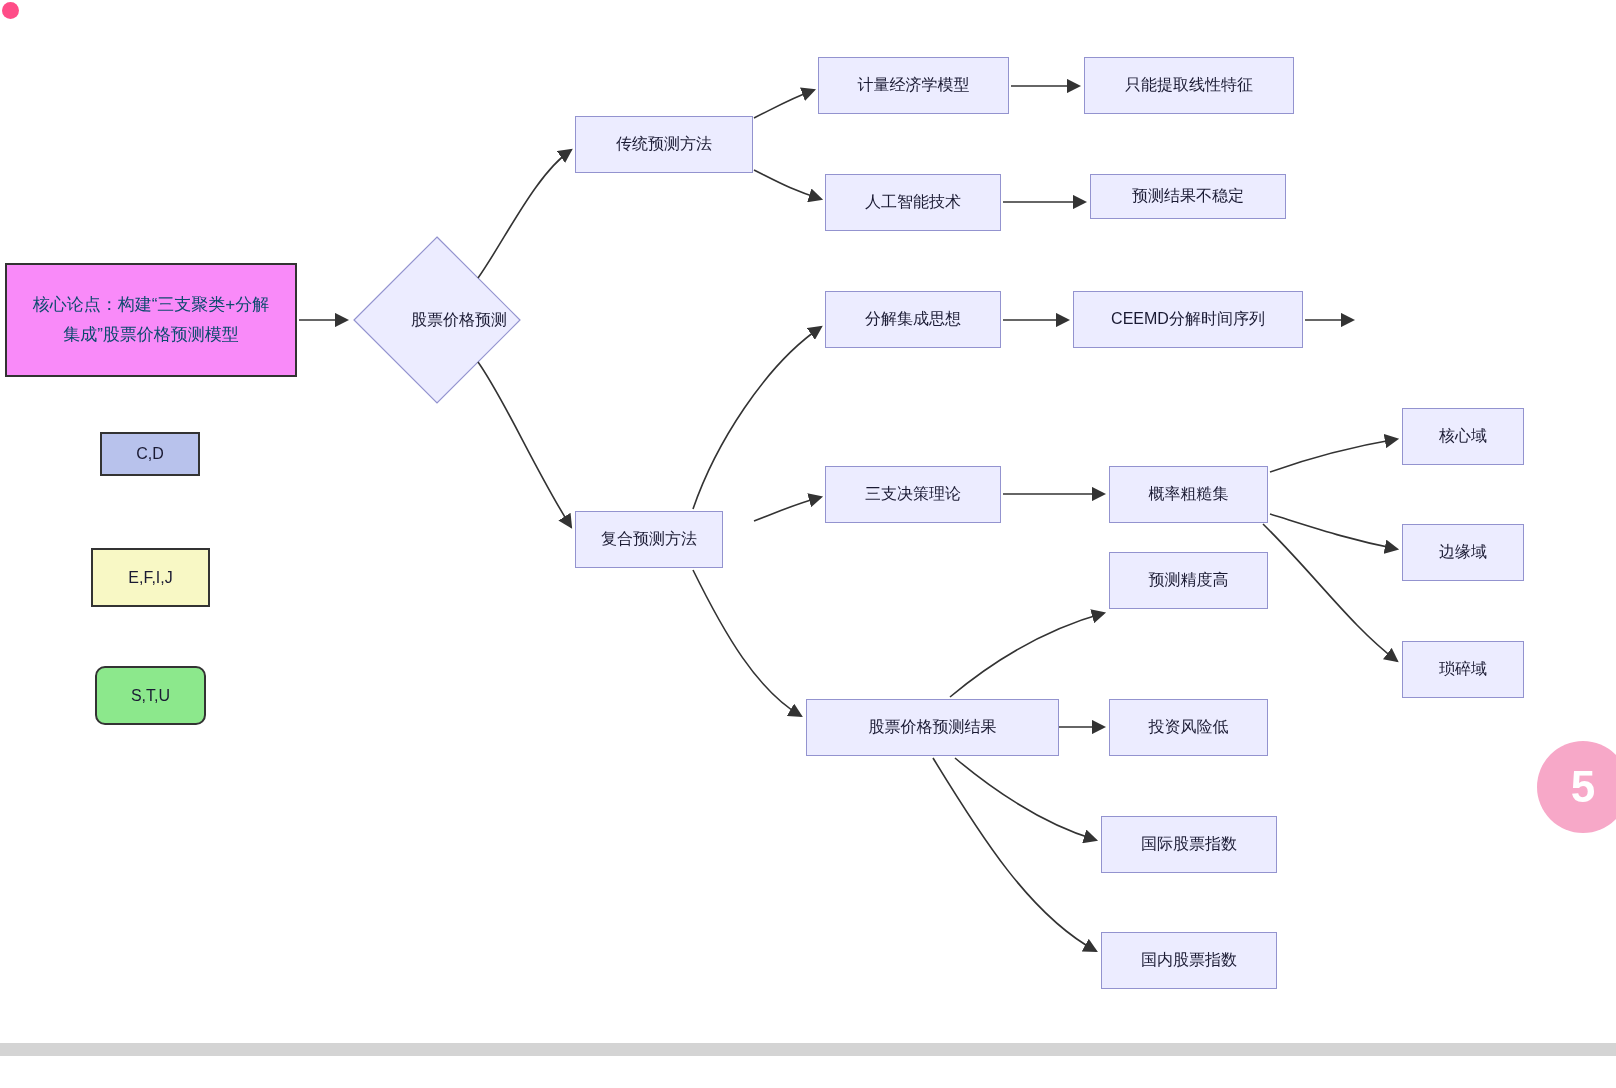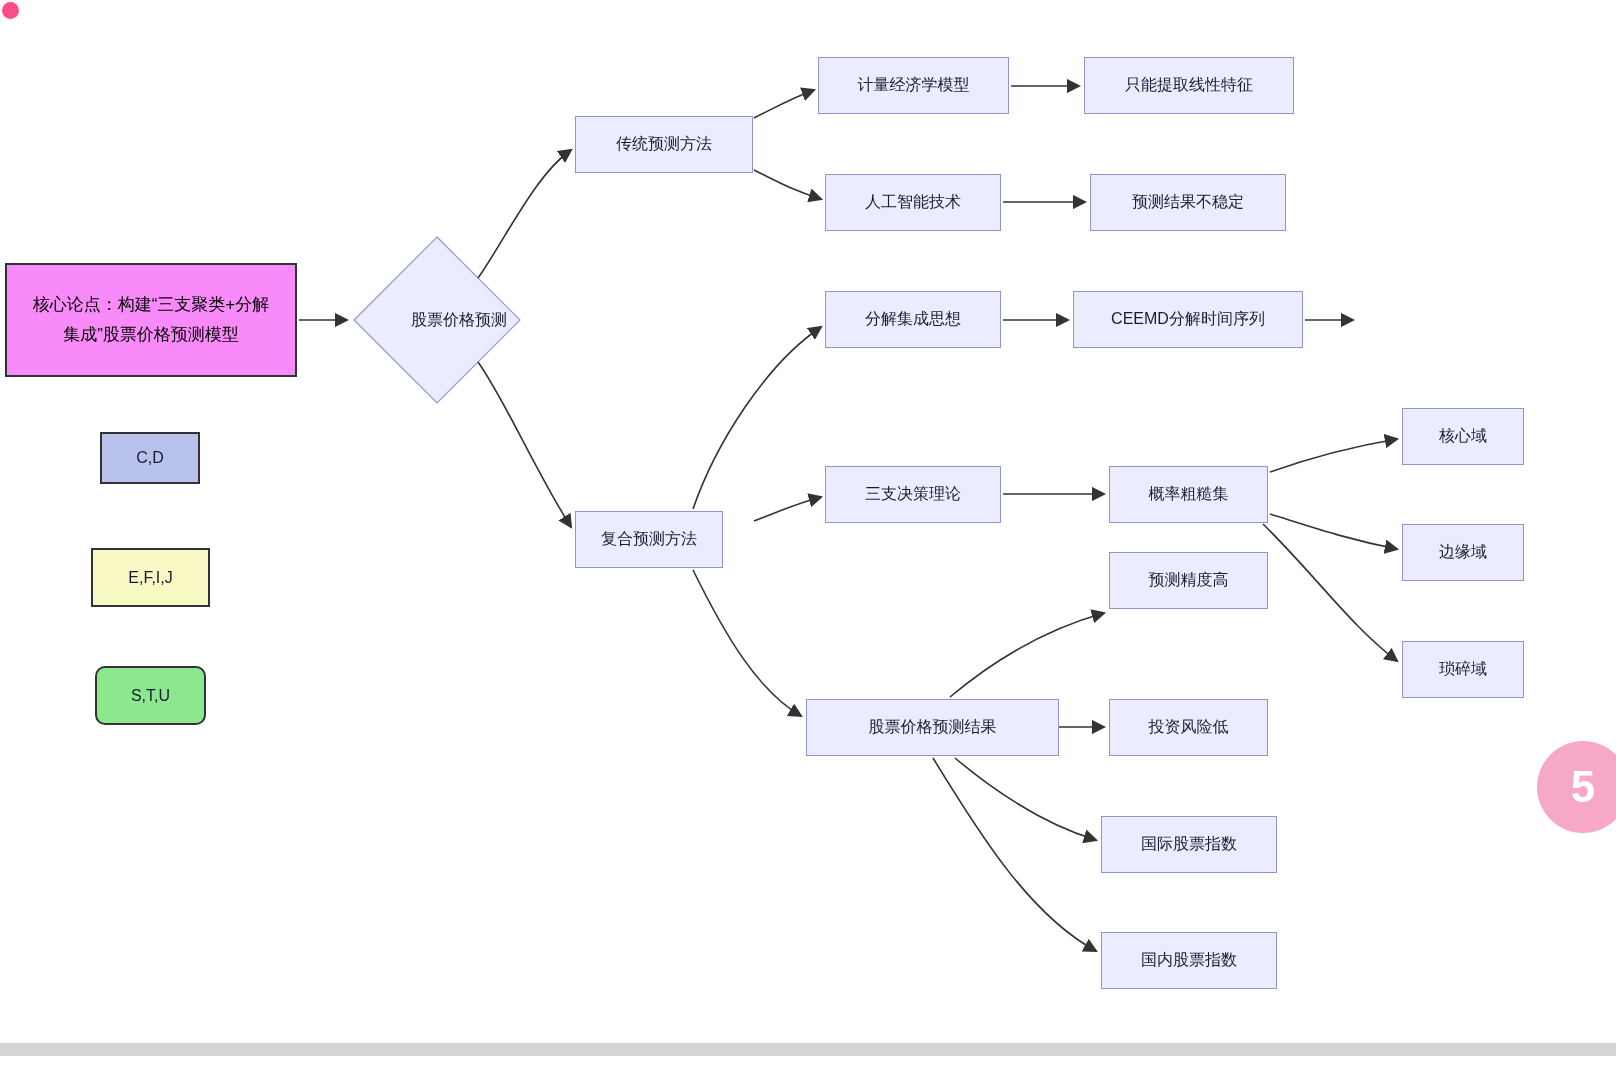--- a/index.html
+++ b/index.html
@@ -17,33 +17,33 @@
     background:#ececff;border:1px solid #9393cf;
     display:flex;align-items:center;justify-content:center;
     font-size:16px;text-align:right;padding:4px 8px;
     line-height:1.3;
   }
   .root-node{
     position:absolute;box-sizing:border-box;
     background:#f98af9;border:2px solid #333333;
     display:flex;align-items:center;justify-content:center;
     font-size:17px;text-align:center;padding:0 22px;
-    line-height:1.75;color:#000000;
+    line-height:1.75;color:#0c4a6e;
   }
   .diamond-label{
     position:absolute;left:367px;top:310px;width:140px;
     text-align:right;font-size:16px;
   }
   .legend-box{
     position:absolute;box-sizing:border-box;
     border:2px solid #333333;
     display:flex;align-items:center;justify-content:center;
     font-size:16px;text-align:center;
   }
-  .legend-cd{left:100px;top:432px;width:100px;height:52px;background:#b8c2ec;}
+  .legend-cd{left:100px;top:432px;width:100px;height:44px;background:#b8c2ec;}
   .legend-efij{left:91px;top:548px;width:119px;height:59px;background:#f8f8c5;}
   .legend-stu{left:95px;top:666px;width:111px;height:59px;background:#8ce88c;border-radius:10px;}
   .floating-badge{
     position:absolute;left:1537px;top:741px;width:92px;height:92px;
     border-radius:50%;background:#f7a8c8;
     display:flex;align-items:center;justify-content:center;
     color:#ffffff;font-size:44px;font-weight:bold;
   }
   .corner-dot{
     position:absolute;left:2px;top:2px;width:17px;height:17px;
@@ -95,21 +95,21 @@
   <div class="diamond-label">股票价格预测</div>
 
   <div class="legend-box legend-cd">C,D</div>
   <div class="legend-box legend-efij">E,F,I,J</div>
   <div class="legend-box legend-stu">S,T,U</div>
 
   <div class="node" style="left:575px;top:116px;width:178px;height:57px">传统预测方法</div>
   <div class="node" style="left:818px;top:57px;width:191px;height:57px">计量经济学模型</div>
   <div class="node" style="left:1084px;top:57px;width:210px;height:57px">只能提取线性特征</div>
   <div class="node" style="left:825px;top:174px;width:176px;height:57px">人工智能技术</div>
-  <div class="node" style="left:1090px;top:174px;width:196px;height:57px">预测结果不稳定</div>
+  <div class="node" style="left:1090px;top:174px;width:196px;height:45px">预测结果不稳定</div>
 
   <div class="node" style="left:575px;top:511px;width:148px;height:57px">复合预测方法</div>
   <div class="node" style="left:825px;top:291px;width:176px;height:57px">分解集成思想</div>
   <div class="node" style="left:1073px;top:291px;width:230px;height:57px">CEEMD分解时间序列</div>
 
   <div class="node" style="left:825px;top:466px;width:176px;height:57px">三支决策理论</div>
   <div class="node" style="left:1109px;top:466px;width:159px;height:57px">概率粗糙集</div>
   <div class="node" style="left:1402px;top:408px;width:122px;height:57px">核心域</div>
   <div class="node" style="left:1402px;top:524px;width:122px;height:57px">边缘域</div>
   <div class="node" style="left:1402px;top:641px;width:122px;height:57px">琐碎域</div>

